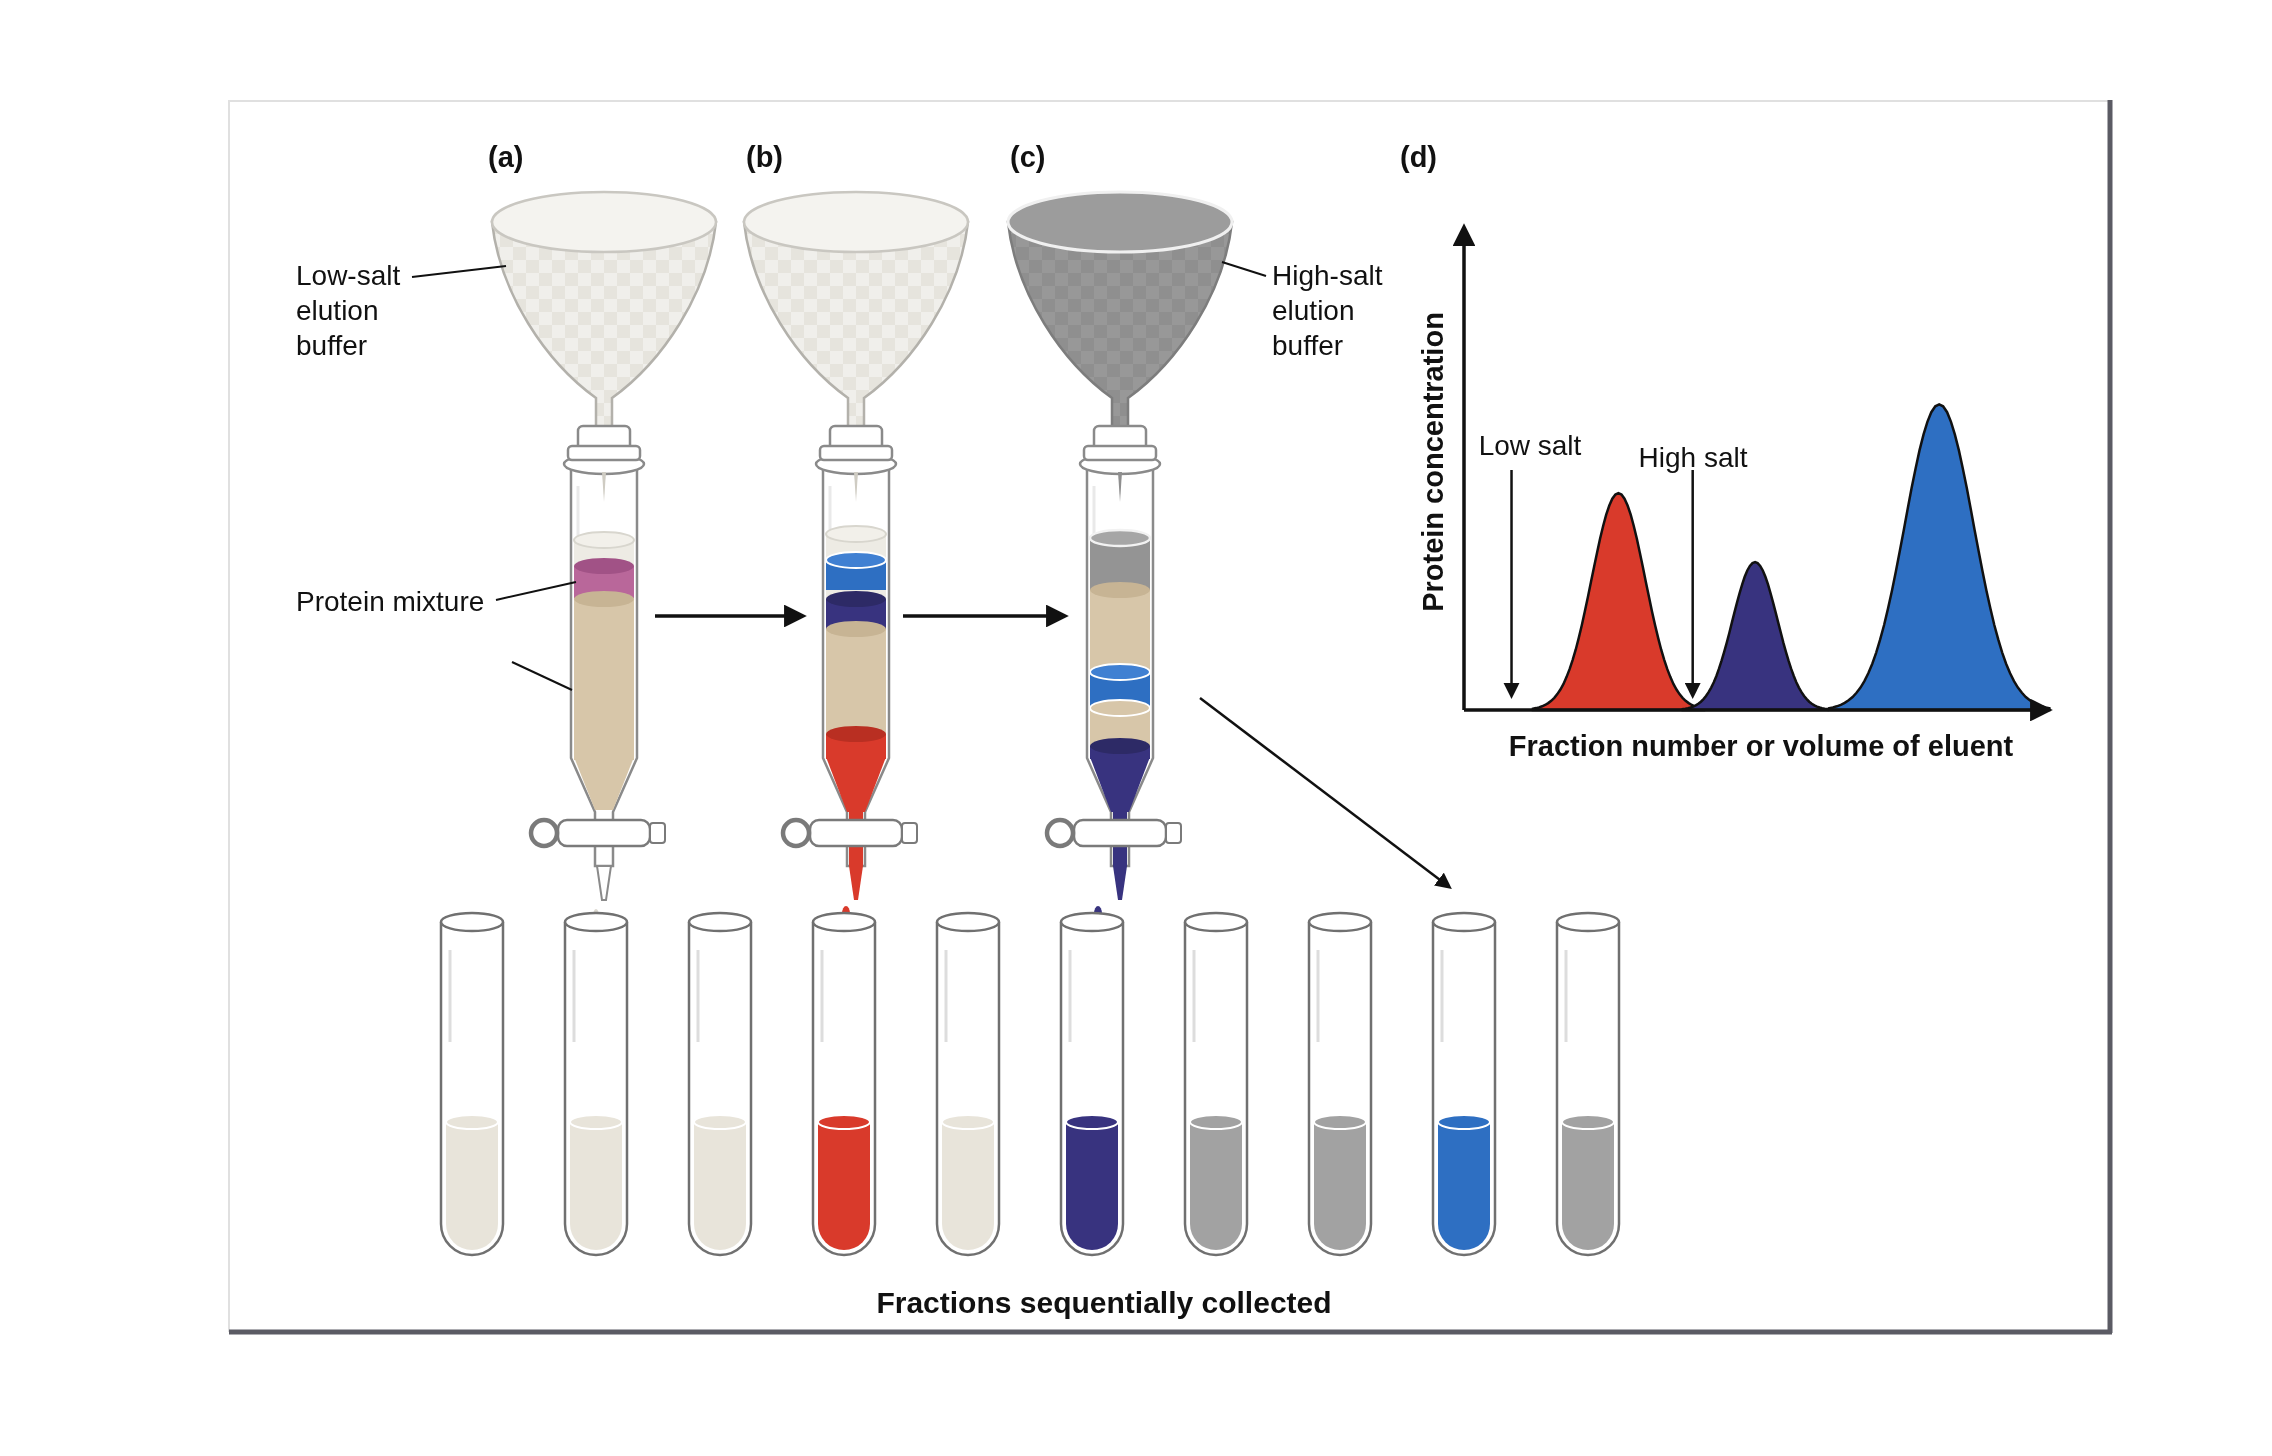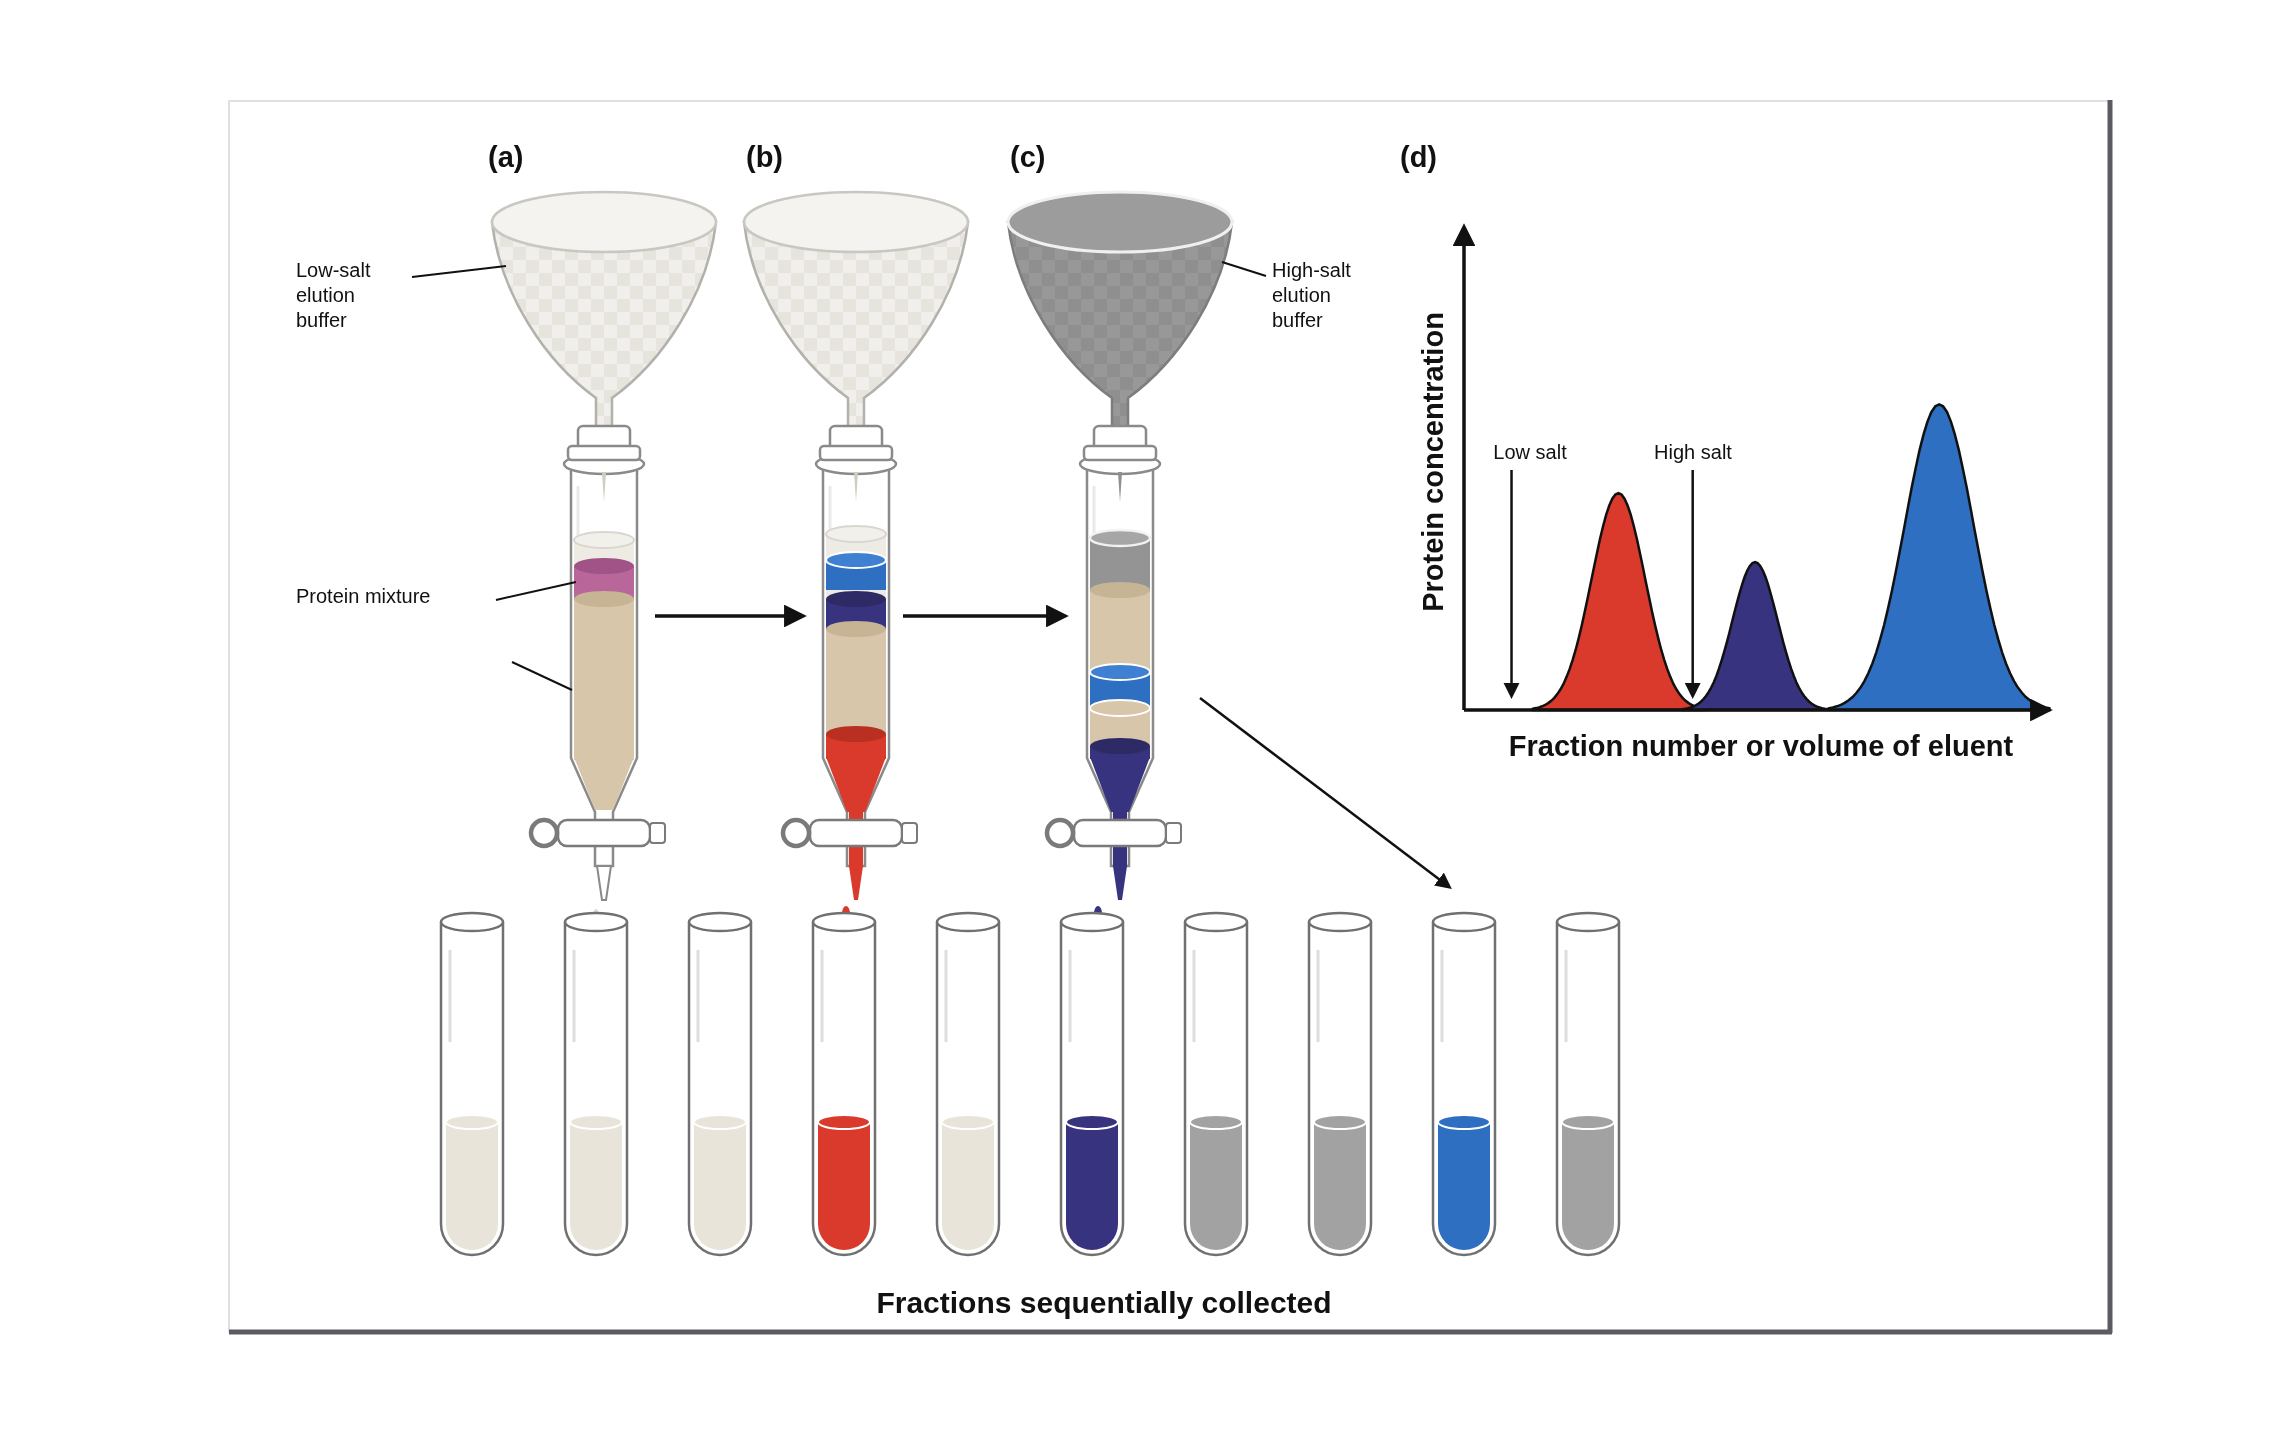--- a/index.html
+++ b/index.html
@@ -1,20 +1,20 @@
 <!DOCTYPE html>
 <html><head>
 <meta charset="utf-8">
 <style>
   * { margin:0; padding:0; box-sizing:border-box; }
   html,body { background:#ffffff; }
   body { font-family:"Liberation Sans", sans-serif; color:#111; }
   .canvas { position:relative; width:2272px; height:1456px; background:#ffffff; overflow:hidden; }
   svg.layer { position:absolute; left:0; top:0; }
-  .lbl { position:absolute; font-size:20px; line-height:1.25; color:#111; white-space:pre-line; }
+  .lbl { position:absolute; font-size:28px; line-height:1.25; color:#111; white-space:pre-line; }
   .bold { font-weight:bold; }
   .center { text-align:center; }
   .panel-letter { font-weight:bold; font-size:29px; white-space:nowrap; }
   .vwrap { position:absolute; width:0; height:0; }
   .vwrap span { position:absolute; left:0; top:0; transform:translate(-50%,-50%) rotate(-90deg);
                 white-space:nowrap; font-weight:bold; font-size:29px; color:#111; }
 </style>
 </head>
 <body>
 
@@ -264,21 +264,21 @@
 <div class="lbl panel-letter" style="left:1400px; top:139px;">(d)</div>
 
 <div class="lbl" style="left:296px; top:258px;">Low-salt
 elution
 buffer</div>
 <div class="lbl" style="left:296px; top:584px;">Protein mixture</div>
 <div class="lbl" style="left:1272px; top:258px;">High-salt
 elution
 buffer</div>
 
-<div class="lbl center" style="left:1450px; top:428px; width:160px;margin-top:12px;">Low salt</div>
+<div class="lbl center" style="left:1450px; top:428px; width:160px;">Low salt</div>
 <div class="lbl center" style="left:1608px; top:428px; width:170px;margin-top:12px;">High salt</div>
 
 <div class="vwrap" style="left:1433px; top:462px;">
   <span>Protein concentration</span>
 </div>
 <div class="lbl bold center" style="left:1461px; top:728px; width:600px; font-size:29px;">Fraction number or volume of eluent</div>
 
 <div class="lbl bold center" style="left:804px; top:1284px; width:600px; font-size:30px;">Fractions sequentially collected</div>
 
 </div>

